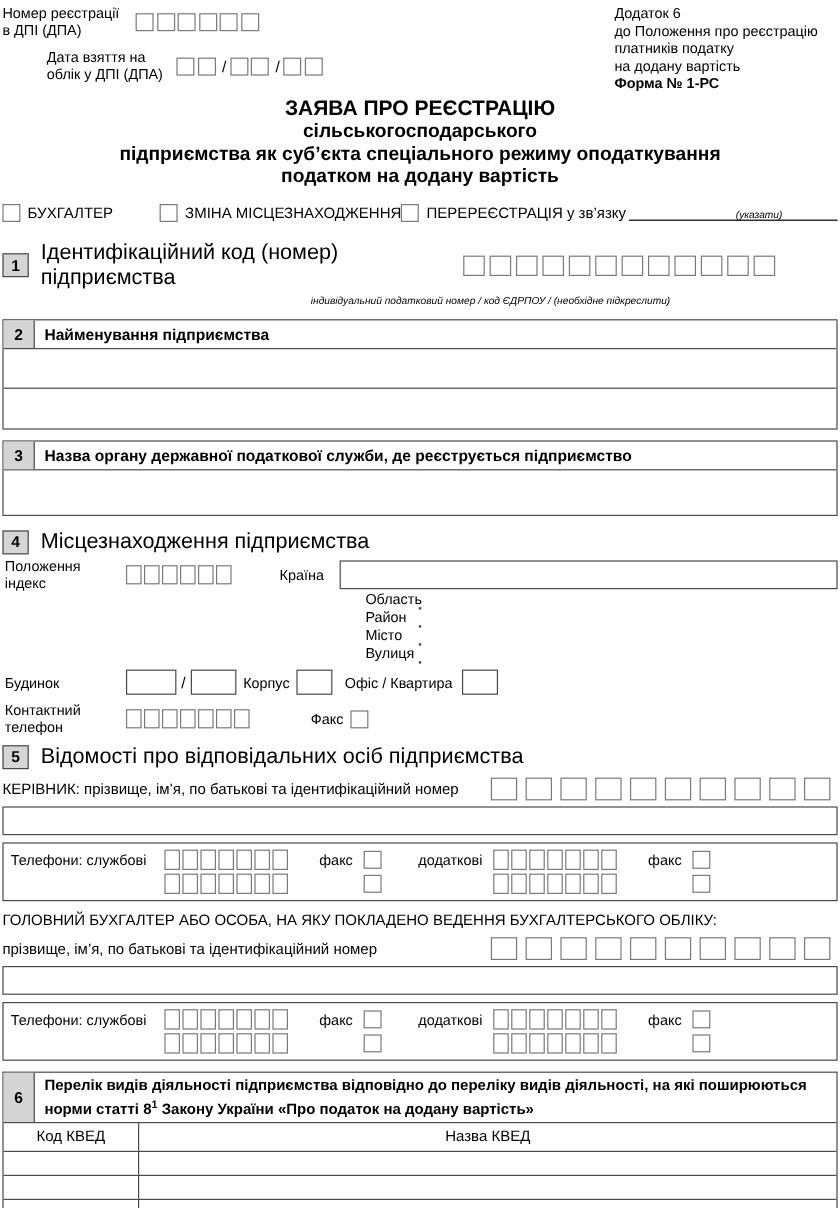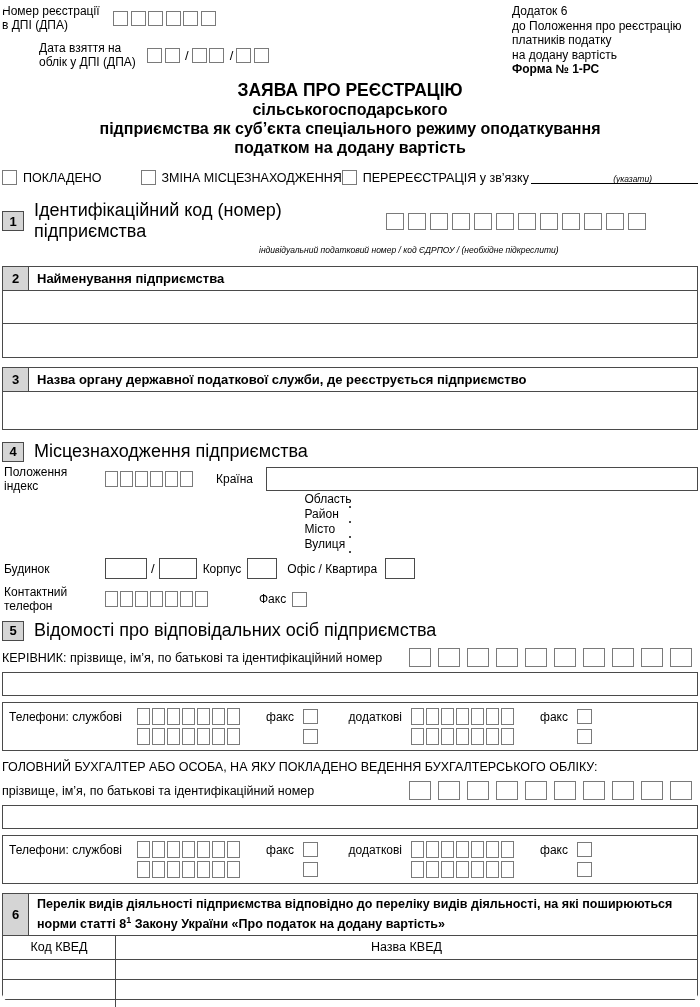--- a/index.html
+++ b/index.html
@@ -1,18 +1,18 @@
 <!DOCTYPE html>
 <html><head>
 <meta charset="utf-8">
 <style>
   * { margin:0; padding:0; box-sizing:border-box; }
   html,body { background:#fff; }
   body { width:700px; height:1007px; font-family:"Liberation Sans",sans-serif; color:#000; overflow:hidden; }
-  .page { position:relative; width:700px; height:1007px; padding:4px 2px 0 2px; overflow:hidden; background:#fff;border-radius:21px; }
+  .page { position:relative; width:700px; height:1007px; padding:4px 2px 0 2px; overflow:hidden; background:#fff; }
 
   
   .cbx { display:inline-block; width:15px; height:15px; background:#fff; border:1.6px solid #7a7a7a; vertical-align:middle; margin-right:2.5px; flex:none; }
   .num { flex:none; width:22px; height:20px; background:#d5d5d5; border:1px solid #4a4a4a; font-weight:bold; font-size:13px; display:flex; align-items:center; justify-content:center; }
   .sec-hdr { display:flex; align-items:center; }
   .sec-title { font-weight:normal; font-size:18px; margin-left:10px; }
   .box-section { border:1px solid #4a4a4a; }
   .bs-hdr { display:flex; align-items:stretch; border-bottom:1px solid #4a4a4a; }
   .bs-hdr .num { border:none; border-right:1px solid #4a4a4a; width:26px; height:auto; }
   .bs-title { font-weight:bold; font-size:13px; padding:4px 8px; }
@@ -59,21 +59,21 @@
 
   
   .sec4 { margin-top:11px; }
   .f-row { display:flex; align-items:center; margin-top:3px; }
   .f-lbl { flex:none; width:95px; font-size:12px; padding-left:2px; }
   .f-input { flex:1; border:1px solid #4a4a4a; height:23px; background:#fff; }
   .f-input-tall { height:24px; }
   .stack .f-row { margin-top:-1px;flex-direction:column; }
   .boxes-sm .cbx { width:13px; height:15.5px; margin-right:2px; }
   .boxes-postal { margin-left:8px; }
-  .country-lbl { font-size:12px; margin-left:21px; flex:none;text-align:right; }
+  .country-lbl { font-size:12px; margin-left:38px; flex:none;text-align:right; }
   .country-input { margin-left:13px; }
   .ibox { flex:none; border:1px solid #4a4a4a; height:21px; background:#fff; }
   .ib1 { width:42px; margin-left:8px; }
   .ib2 { width:38px; }
   .ib3 { width:30px; margin-left:6px; }
   .ib4 { width:30px; margin-left:8px; }
   .b-slash { margin:0 4px; font-size:13px; }
   .inline-lbl { font-size:12px; flex:none; }
   .ml6 { margin-left:6px; } .ml10 { margin-left:10px; }
   .row-building { margin-top:5px; }
@@ -160,21 +160,21 @@
   <div class="title">
     <div class="t1">ЗАЯВА ПРО РЕЄСТРАЦІЮ</div>
     <div class="t2">сільськогосподарського</div>
     <div class="t2">підприємства як суб’єкта спеціального режиму оподаткування</div>
     <div class="t2">податком на додану вартість</div>
   </div>
 
   <div class="type-row">
     <div class="opt">
       <span class="cbx"></span>
-      <span>ПОКЛАДЕНО</span>
+      <span>БУХГАЛТЕР</span>
     </div>
     <div class="opt opt2">
       <span class="cbx"></span>
       <span>ЗМІНА МІСЦЕЗНАХОДЖЕННЯ</span>
     </div>
     <div class="opt opt3">
       <span class="cbx"></span>
       <span>ПЕРЕРЕЄСТРАЦІЯ у зв’язку</span>
       <span class="fill-line"></span>
     </div>

